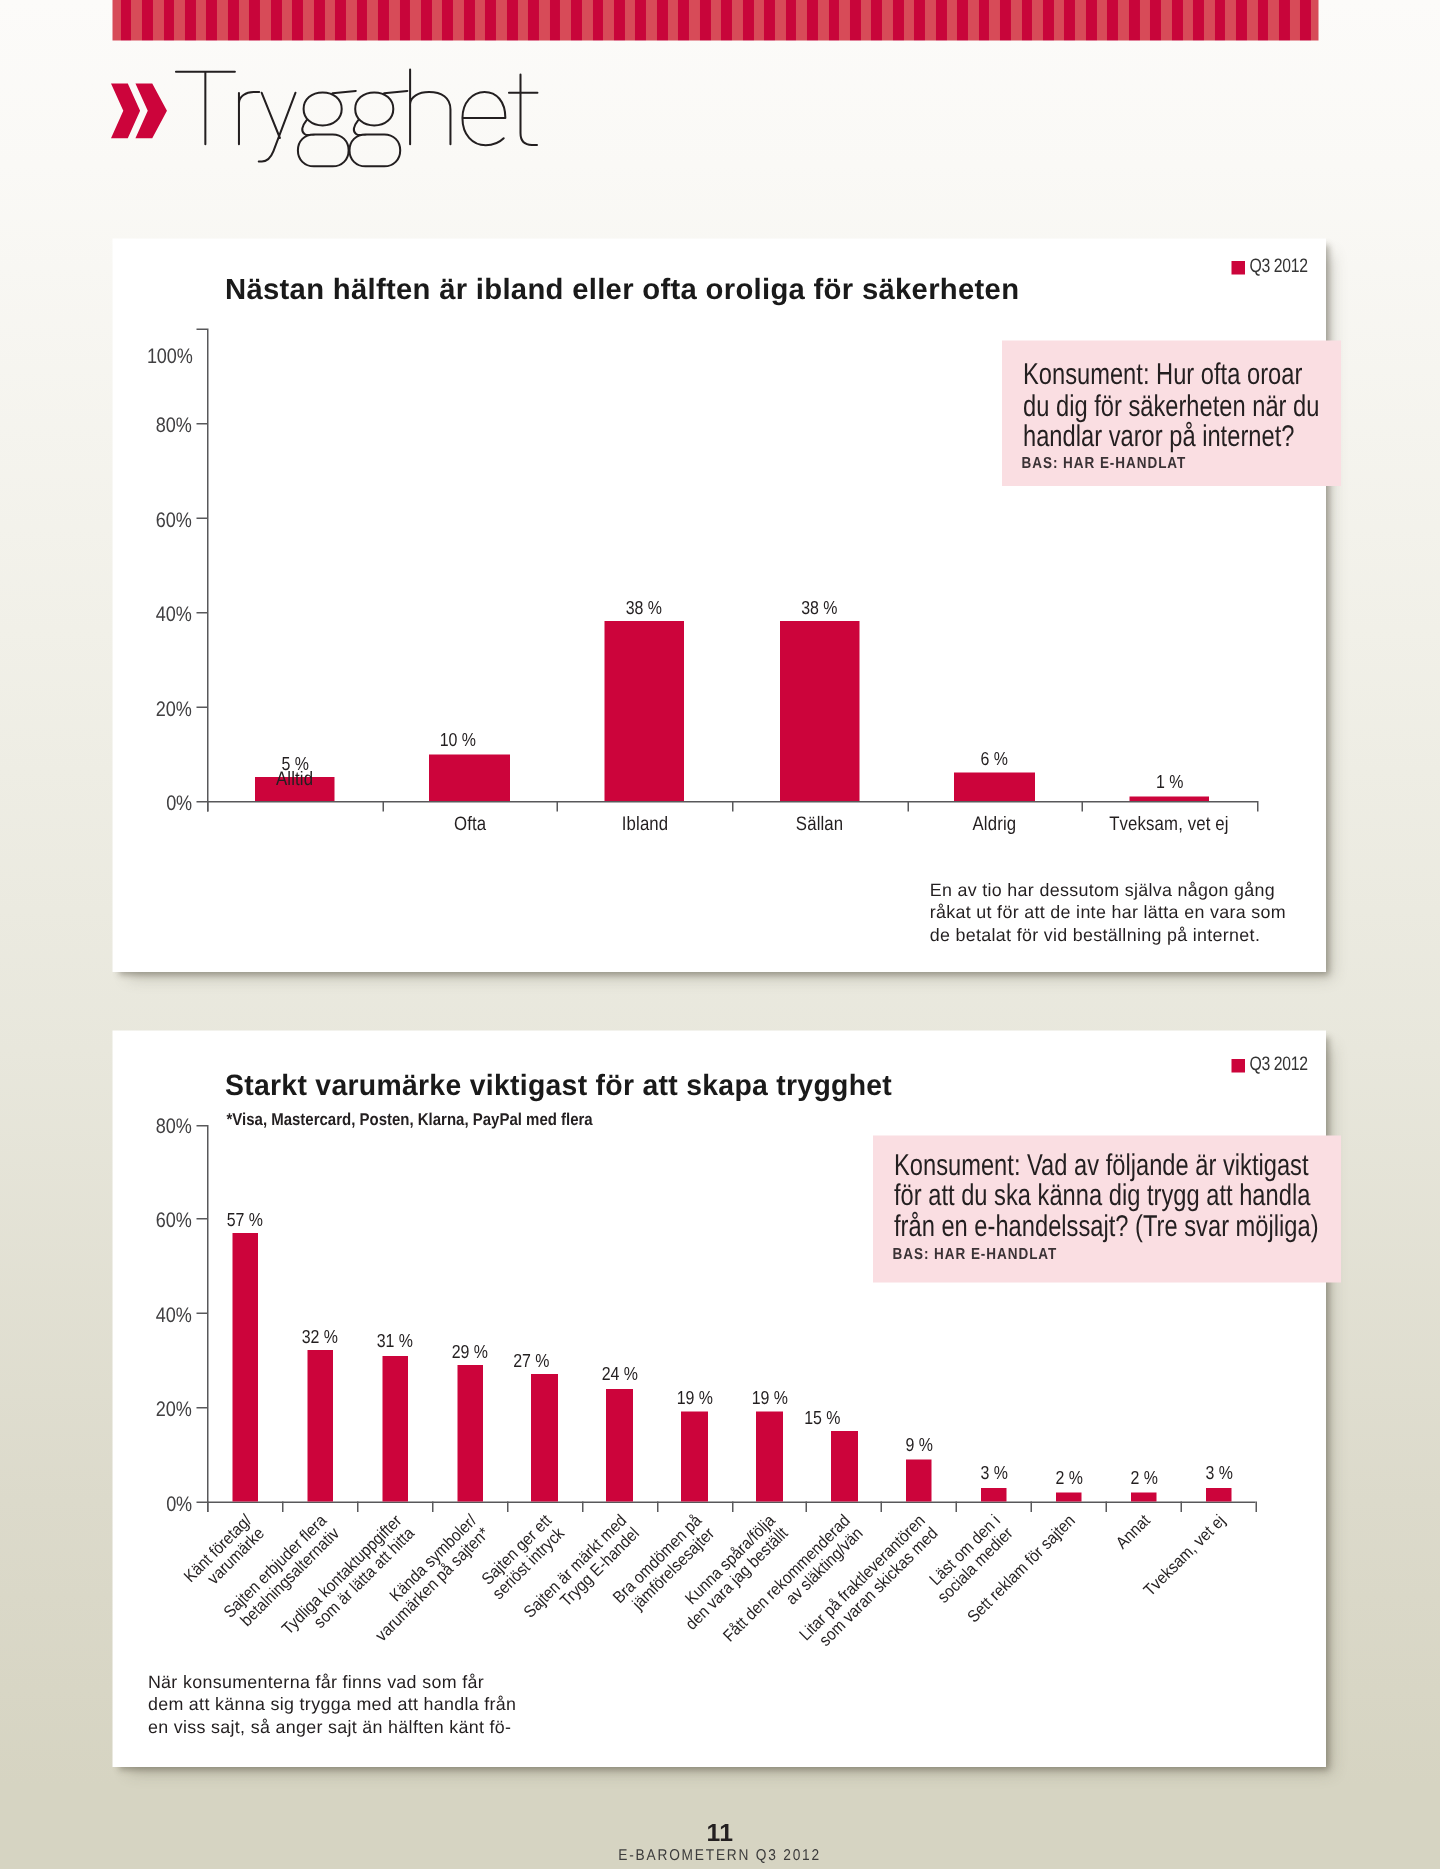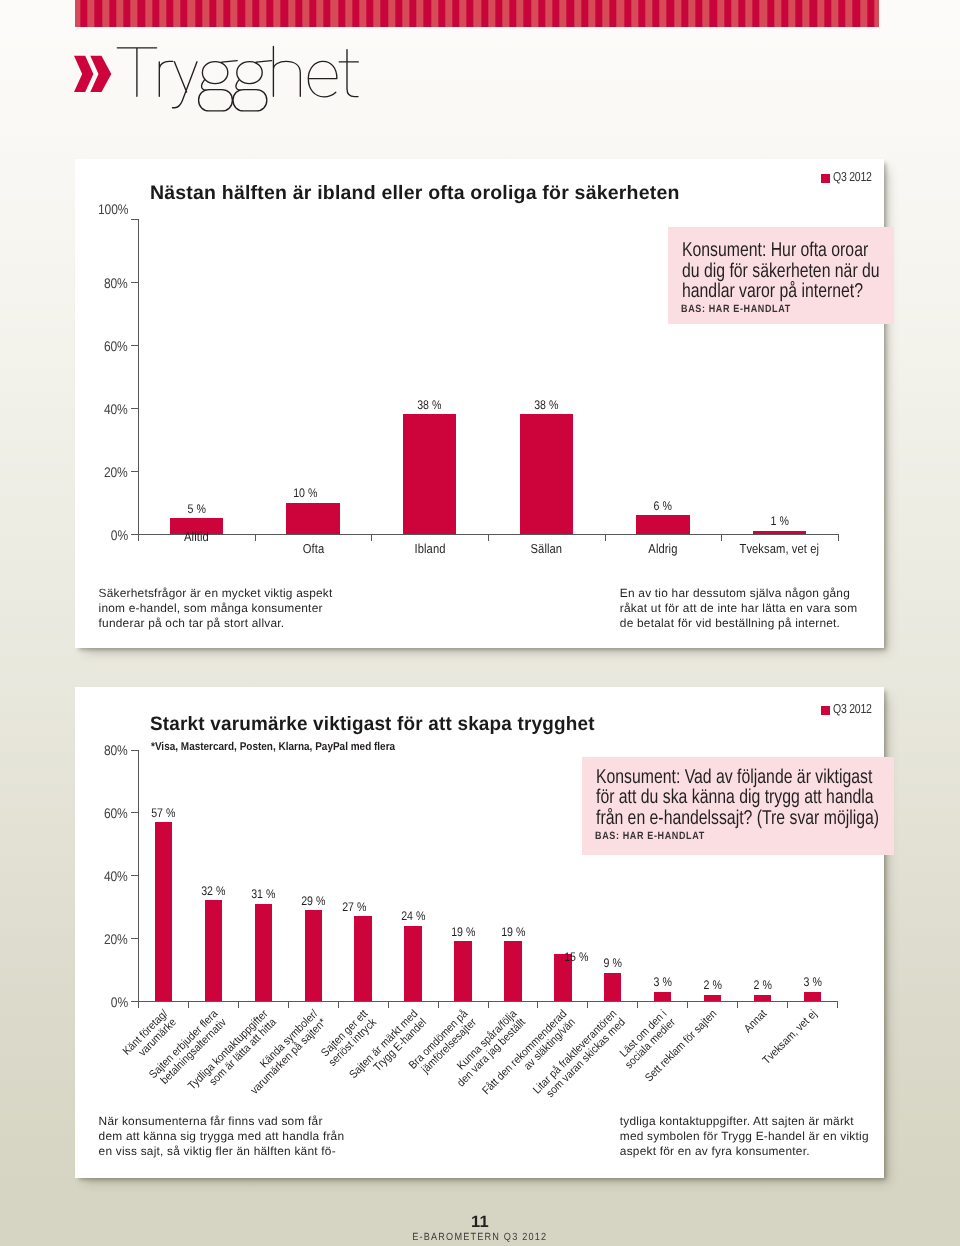--- a/index.html
+++ b/index.html
@@ -77,62 +77,57 @@
  <div class="qbox" style="left:668px;top:227px;width:226.4px;height:97.4px;">
    <div class="qtext" style="position:absolute;left:14px;top:13px;">
         <div>Konsument: Hur ofta oroar</div>
         <div>du dig för säkerheten när du</div>
         <div>handlar varor på internet?</div>
       </div>
    <div class="qbase" style="position:absolute;left:13.2px;top:75.5px;">BAS: HAR E-HANDLAT</div>
  </div>
  <div class="axisline" style="left:138.0px;top:219.0px;width:1.3px;height:322.0px;"></div>
  <div class="axisline" style="left:130.6px;top:219.0px;width:7.4px;height:1.3px;"></div>
- <div class="ytick" style="left:68.0px;top:201px;width:60.0px;"><span>100%</span></div>
+ <div class="ytick" style="left:68.0px;top:229px;width:60.0px;"><span>100%</span></div>
  <div class="axisline" style="left:130.6px;top:282.0px;width:7.4px;height:1.3px;"></div>
  <div class="ytick" style="left:68.0px;top:274.5px;width:60.0px;"><span>80%</span></div>
  <div class="axisline" style="left:130.6px;top:345.0px;width:7.4px;height:1.3px;"></div>
  <div class="ytick" style="left:68.0px;top:337.5px;width:60.0px;"><span>60%</span></div>
  <div class="axisline" style="left:130.6px;top:408.0px;width:7.4px;height:1.3px;"></div>
  <div class="ytick" style="left:68.0px;top:400.5px;width:60.0px;"><span>40%</span></div>
  <div class="axisline" style="left:130.6px;top:471.0px;width:7.4px;height:1.3px;"></div>
  <div class="ytick" style="left:68.0px;top:463.5px;width:60.0px;"><span>20%</span></div>
  <div class="axisline" style="left:130.6px;top:534.0px;width:7.4px;height:1.3px;"></div>
  <div class="ytick" style="left:68.0px;top:526.5px;width:60.0px;"><span>0%</span></div>
  <div class="axisline" style="left:138.0px;top:534.0px;width:700.0px;height:1.3px;"></div>
  <div class="axisline" style="left:138.0px;top:534.0px;width:1.3px;height:7.4px;"></div>
  <div class="axisline" style="left:255.0px;top:534.0px;width:1.3px;height:7.4px;"></div>
  <div class="axisline" style="left:371.0px;top:534.0px;width:1.3px;height:7.4px;"></div>
  <div class="axisline" style="left:488.0px;top:534.0px;width:1.3px;height:7.4px;"></div>
  <div class="axisline" style="left:605.0px;top:534.0px;width:1.3px;height:7.4px;"></div>
  <div class="axisline" style="left:721.0px;top:534.0px;width:1.3px;height:7.4px;"></div>
  <div class="axisline" style="left:838.0px;top:534.0px;width:1.3px;height:7.4px;"></div>
  <div class="bar" style="left:169.6px;top:518.2px;width:53.5px;height:15.8px;"></div>
  <div class="blabel" style="left:151.3px;top:501.6px;width:90px;"><span>5 %</span></div>
- <div class="xcat" style="left:126.3px;top:529px;width:140px;"><span>Alltid</span></div>
+ <div class="xcat" style="left:126.3px;top:511px;width:140px;"><span>Alltid</span></div>
  <div class="bar" style="left:286.2px;top:502.5px;width:53.5px;height:31.5px;"></div>
  <div class="blabel" style="left:260px;top:485.9px;width:90px;"><span>10 %</span></div>
  <div class="xcat" style="left:243.0px;top:540.8px;width:140px;"><span>Ofta</span></div>
  <div class="bar" style="left:402.9px;top:414.3px;width:53.5px;height:119.7px;"></div>
  <div class="blabel" style="left:384.7px;top:397.7px;width:90px;"><span>38 %</span></div>
  <div class="xcat" style="left:359.7px;top:540.8px;width:140px;"><span>Ibland</span></div>
  <div class="bar" style="left:519.6px;top:414.3px;width:53.5px;height:119.7px;"></div>
  <div class="blabel" style="left:501.3px;top:397.7px;width:90px;"><span>38 %</span></div>
  <div class="xcat" style="left:476.3px;top:540.8px;width:140px;"><span>Sällan</span></div>
  <div class="bar" style="left:636.2px;top:515.1px;width:53.5px;height:18.9px;"></div>
  <div class="blabel" style="left:618.0px;top:498.5px;width:90px;"><span>6 %</span></div>
  <div class="xcat" style="left:593.0px;top:540.8px;width:140px;text-align:center;"><span>Aldrig</span></div>
  <div class="bar" style="left:752.9px;top:530.9px;width:53.5px;height:3.1px;"></div>
  <div class="blabel" style="left:734.7px;top:514.2px;width:90px;"><span>1 %</span></div>
  <div class="xcat" style="left:709.7px;top:540.8px;width:140px;"><span>Tveksam, vet ej</span></div>
- <div class="para" style="left:98.6px;top:586.0px;">
-      <div>Säkerhetsfrågor är en mycket viktig aspekt</div>
-      <div>inom e-handel, som många konsumenter</div>
-      <div>funderar på och tar på stort allvar.</div>
-    </div>
  <div class="para" style="left:619.8px;top:586.0px;">
       <div>En av tio har dessutom själva någon gång</div>
       <div>råkat ut för att de inte har lätta en vara som</div>
       <div>de betalat för vid beställning på internet.</div>
     </div>
  <div class="card card2"></div>
  <div class="chartTitle" style="left:150px;top:714.5px;transform:scaleX(0.97);transform-origin:0 0;">Starkt varumärke viktigast för att skapa trygghet</div>
  <div class="star" style="left:150.8px;top:740.5px;">*Visa, Mastercard, Posten, Klarna, PayPal med flera</div>
  <div class="legend" style="left:820.8px;top:700.6px;">
       <span class="sw"></span>
@@ -183,21 +178,21 @@
  <div class="blabel" style="left:283.3px;top:893.5px;width:60px;"><span>29 %</span></div>
  <div class="bar" style="left:354.4px;top:916.1px;width:17.6px;height:84.9px;"></div>
  <div class="blabel" style="left:324px;top:899.8px;width:60px;"><span>27 %</span></div>
  <div class="bar" style="left:404.3px;top:925.5px;width:17.6px;height:75.4px;"></div>
  <div class="blabel" style="left:383.1px;top:909.2px;width:60px;"><span>24 %</span></div>
  <div class="bar" style="left:454.2px;top:941.3px;width:17.6px;height:59.7px;"></div>
  <div class="blabel" style="left:433.0px;top:925.0px;width:60px;"><span>19 %</span></div>
  <div class="bar" style="left:504.1px;top:941.3px;width:17.6px;height:59.7px;"></div>
  <div class="blabel" style="left:482.9px;top:925.0px;width:60px;"><span>19 %</span></div>
  <div class="bar" style="left:554.0px;top:953.8px;width:17.6px;height:47.2px;"></div>
- <div class="blabel" style="left:546px;top:937.5px;width:60px;margin-top:12px;"><span>15 %</span></div>
+ <div class="blabel" style="left:518px;top:937.5px;width:60px;"><span>15 %</span></div>
  <div class="bar" style="left:603.9px;top:972.7px;width:17.6px;height:28.3px;"></div>
  <div class="blabel" style="left:582.7px;top:956.4px;width:60px;"><span>9 %</span></div>
  <div class="bar" style="left:653.8px;top:991.6px;width:17.6px;height:9.4px;"></div>
  <div class="blabel" style="left:632.6px;top:975.3px;width:60px;"><span>3 %</span></div>
  <div class="bar" style="left:703.7px;top:994.7px;width:17.6px;height:6.3px;"></div>
  <div class="blabel" style="left:682.5px;top:978.4px;width:60px;"><span>2 %</span></div>
  <div class="bar" style="left:753.6px;top:994.7px;width:17.6px;height:6.3px;"></div>
  <div class="blabel" style="left:732.4px;top:978.4px;width:60px;"><span>2 %</span></div>
  <div class="bar" style="left:803.5px;top:991.6px;width:17.6px;height:9.4px;"></div>
  <div class="blabel" style="left:782.3px;top:975.3px;width:60px;"><span>3 %</span></div>
@@ -250,22 +245,17 @@
     </div>
  <div class="rotlbl" style="left:560.9px;top:1008.0px;width:200px;">
       <div>Annat</div>
     </div>
  <div class="rotlbl" style="left:610.8px;top:1008.0px;width:200px;">
       <div>Tveksam, vet ej</div>
     </div>
  <div class="para" style="left:98.6px;top:1113.5px;">
       <div>När konsumenterna får finns vad som får</div>
       <div>dem att känna sig trygga med att handla från</div>
-      <div>en viss sajt, så viktig fler än hälften känt fö-</div>
-    </div>
- <div class="para" style="left:619.8px;top:1113.5px;">
-      <div>tydliga kontaktuppgifter. Att sajten är märkt</div>
-      <div>med symbolen för Trygg E-handel är en viktig</div>
-      <div>aspekt för en av fyra konsumenter.</div>
+      <div>en viss sajt, så anger sajt än hälften känt fö-</div>
     </div>
  <div class="footnum" style="top:1212.5px;">11</div>
  <div class="footlbl" style="top:1232px;"><span>E-BAROMETERN Q3 2012</span></div>
 </div>
 
 </body></html>

